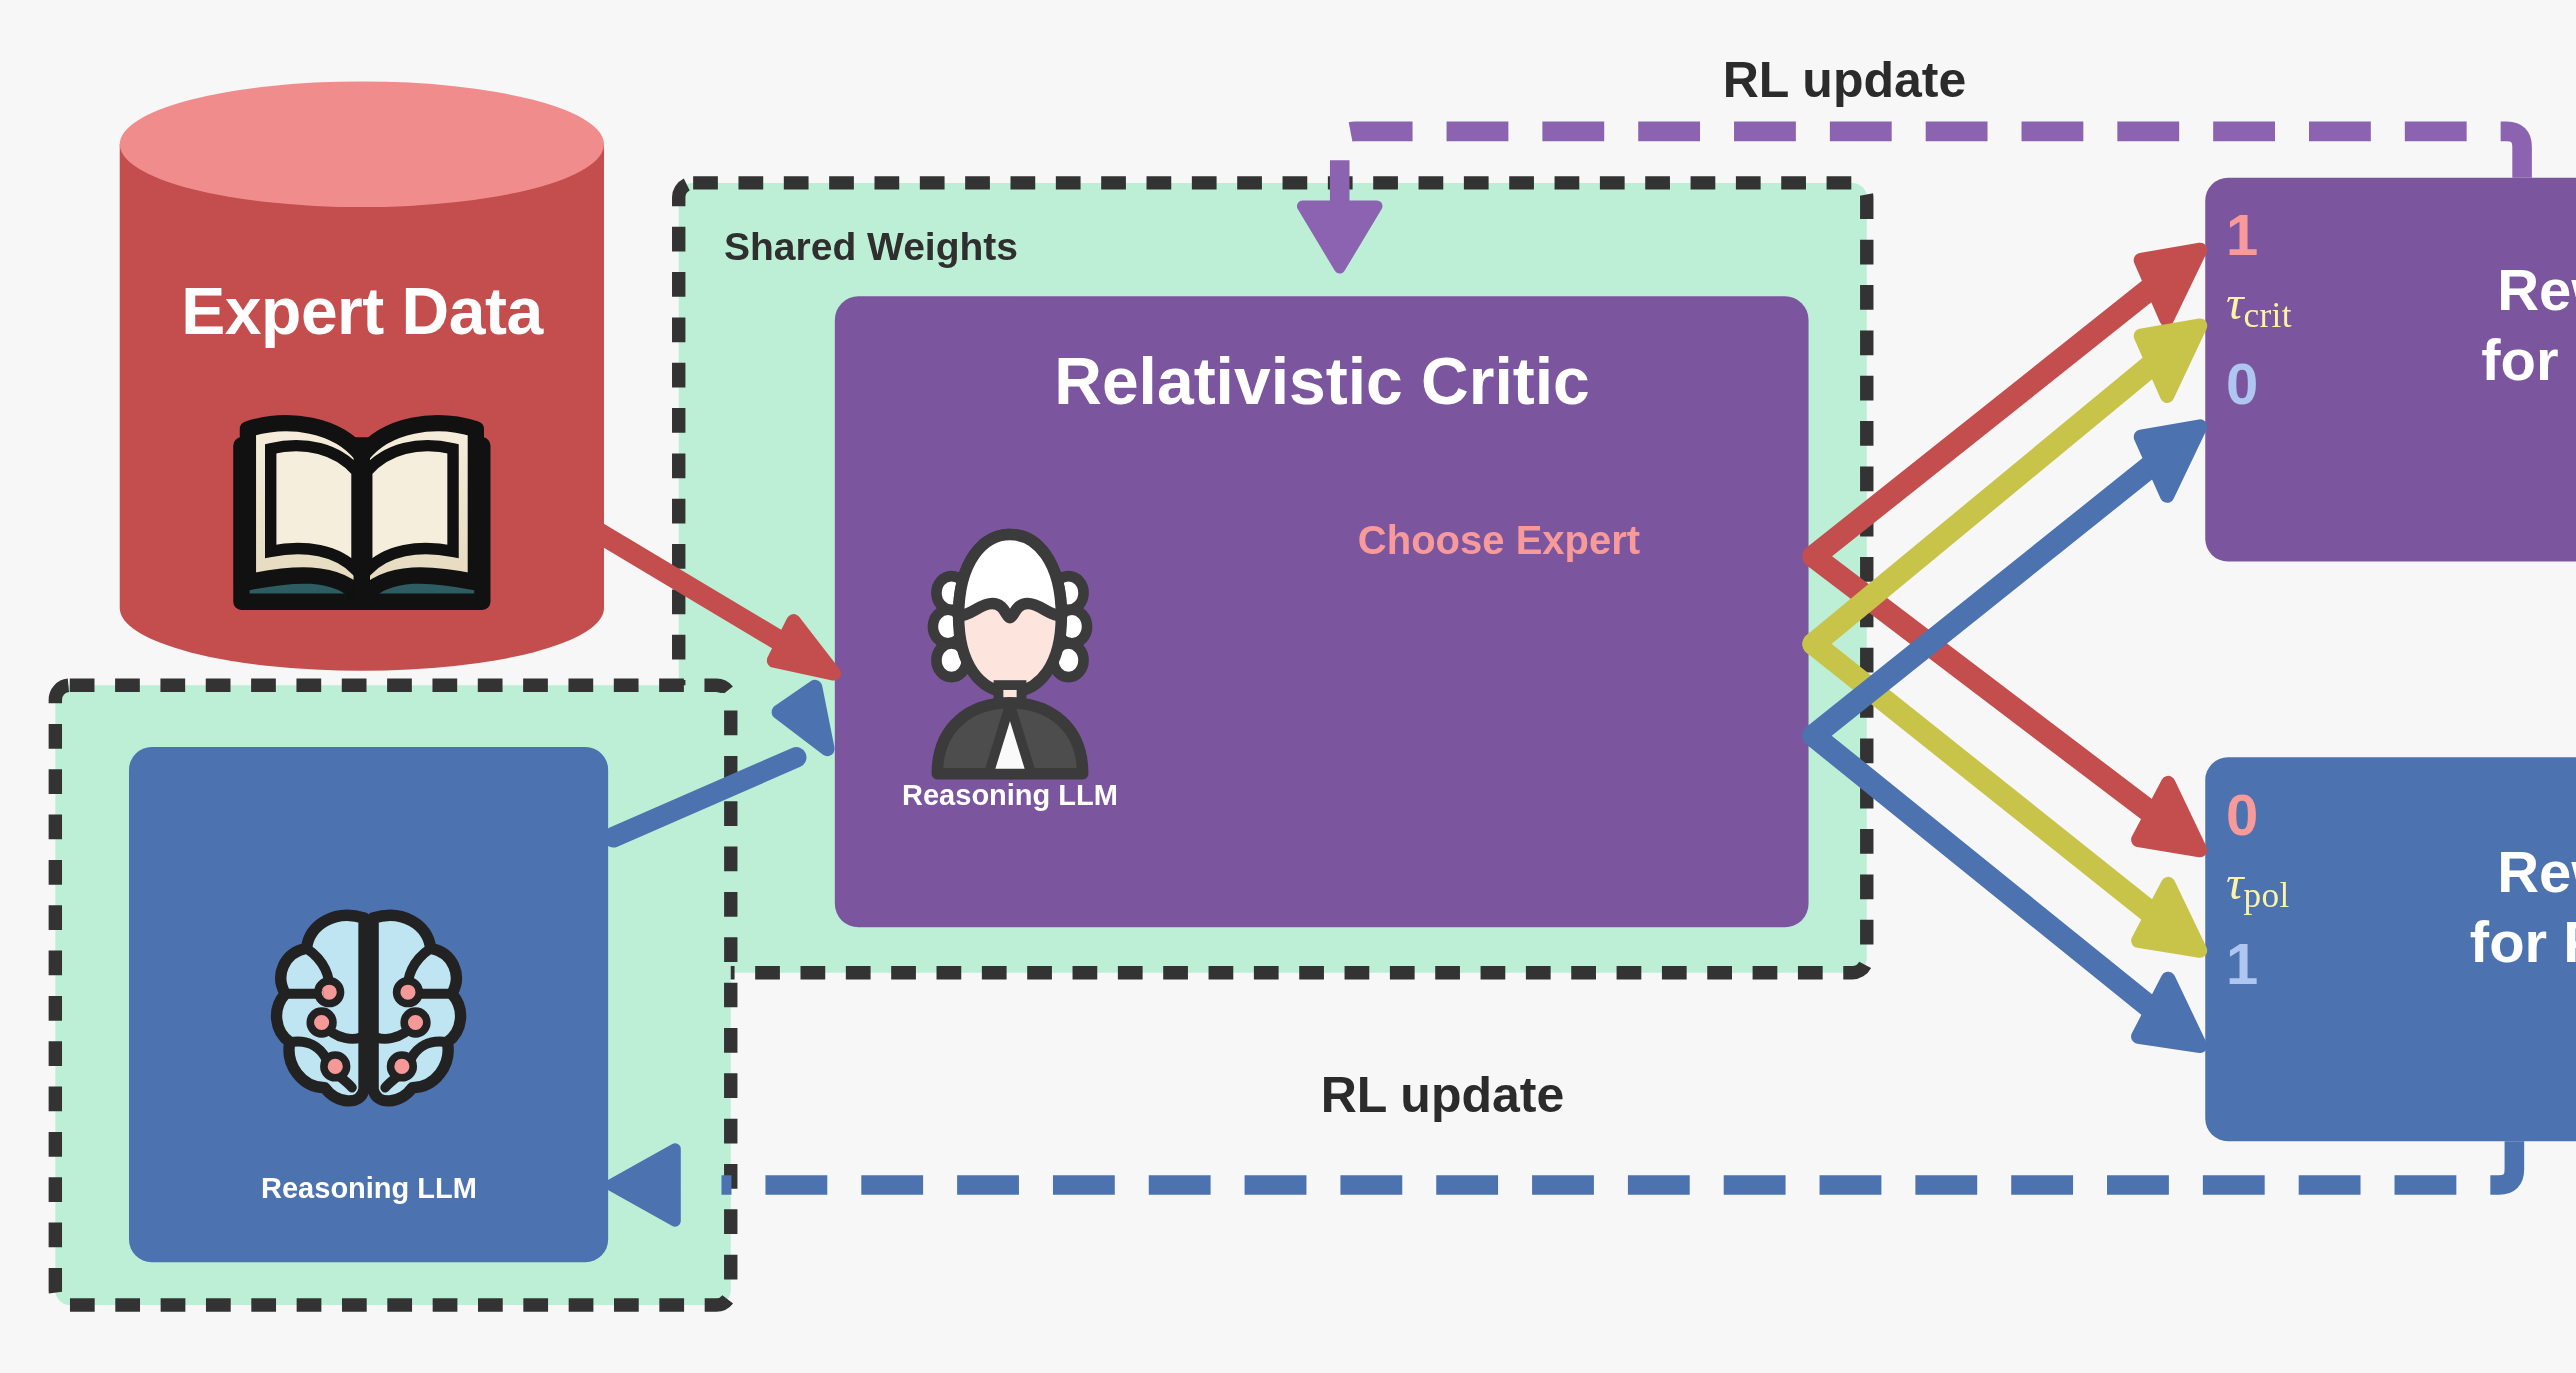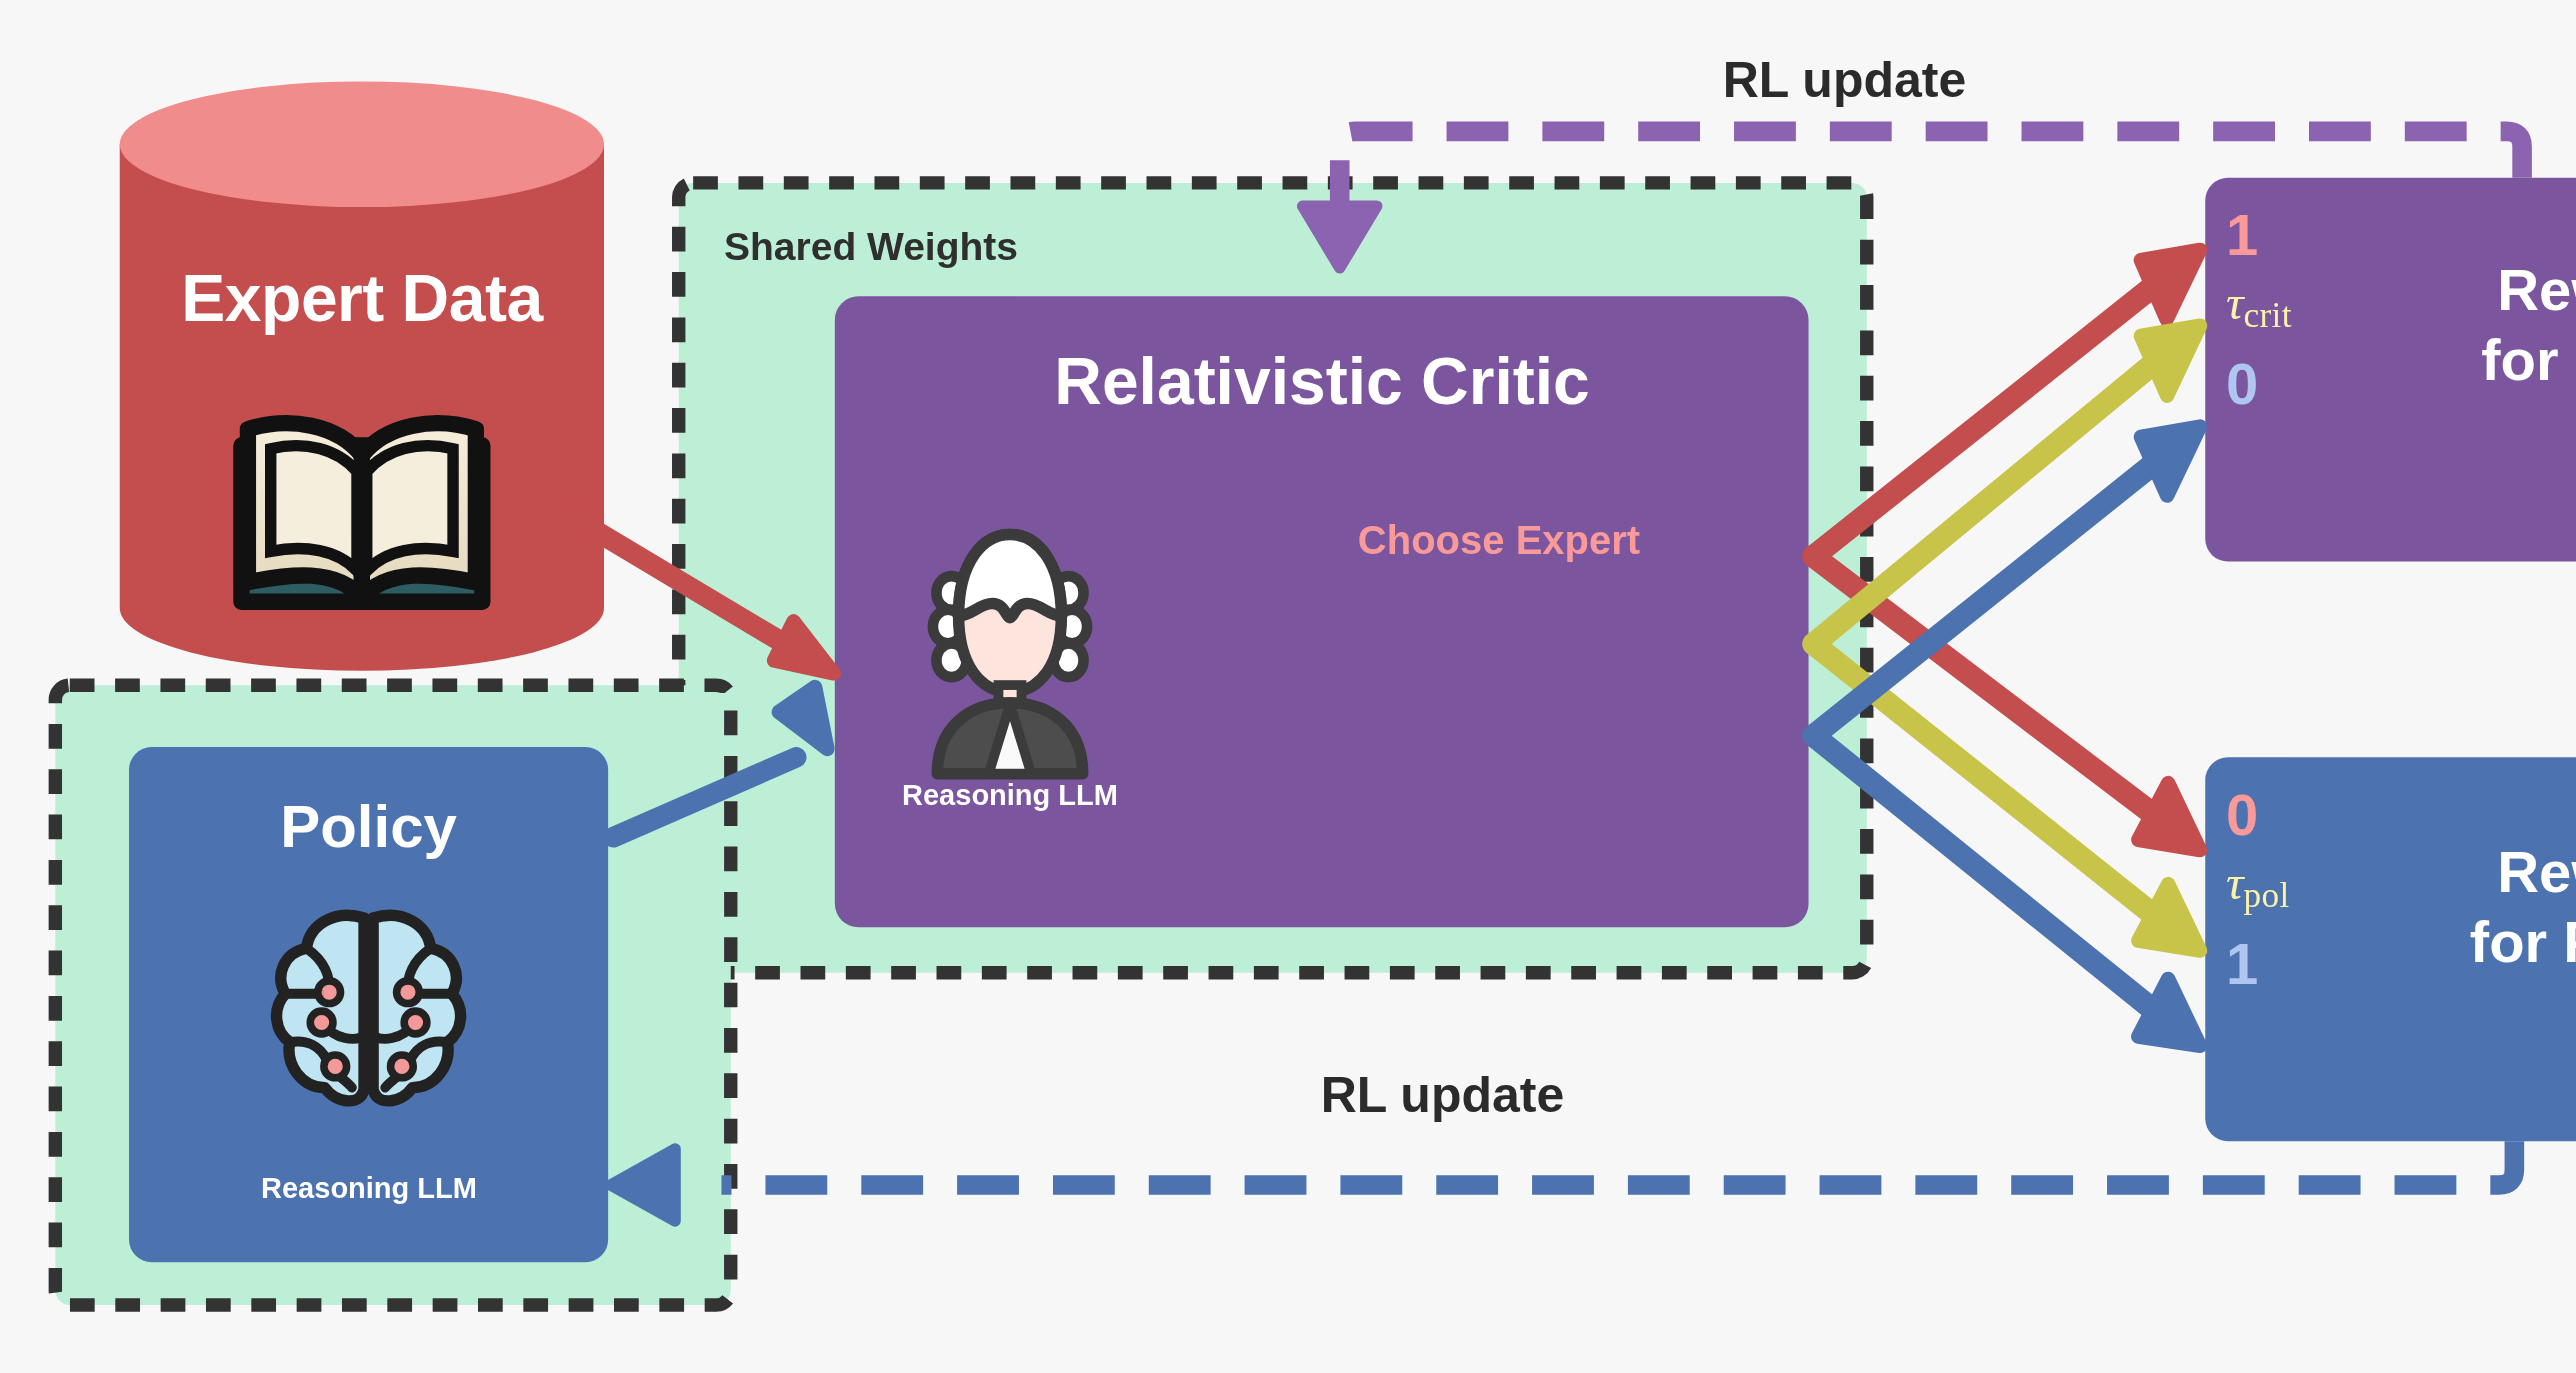--- a/index.html
+++ b/index.html
@@ -193,33 +193,32 @@
       <path d="M4895,345 L4895,285 Q4895,255 4865,255 L2630,255 Q2600,255 2600,285 L2600,420" stroke="#8B63B0" stroke-width="38" fill="none" stroke-dasharray="120 66" stroke-linecap="butt"></path>
       <path d="M2600,520 L2528,400 L2672,400 Z" fill="#8B63B0" stroke="#8B63B0" stroke-width="22" stroke-linejoin="round"></path>
     </g>
 
     <g>
       <path d="M4880,2215 L4880,2270 Q4880,2300 4850,2300 L1400,2300" stroke="#4C72B0" stroke-width="38" fill="none" stroke-dasharray="120 66" stroke-linecap="butt"></path>
       <path d="M1185,2300 L1310,2230 L1310,2370 Z" fill="#4C72B0" stroke="#4C72B0" stroke-width="22" stroke-linejoin="round"></path>
     </g>
   </svg>
 
-  <div class="ov ctr t-expert" style="left:120px;top:262px;width:484px;height:72px;">Expert Data</div>
+  <div class="ov ctr t-expert" style="left:120px;top:275px;width:484px;height:72px;">Expert Data</div>
 
   <div class="ov ctr t-shared" style="left:724px;top:204px;width:464px;height:52px;justify-content:flex-start;">Shared Weights</div>
 
   <div class="ov ctr t-critic" style="left:835px;top:345px;width:974px;height:72px;">Relativistic Critic</div>
 
   <div class="ov ctr t-small" style="left:876px;top:777px;width:268px;height:36px;">Reasoning LLM</div>
 
   <div class="ov t-choice" style="left:1226px;top:515px;width:546px;">
     <div class="c-expert">Choose Expert</div>
   </div>
 
-  <div class="ov ctr t-policy" style="left:129px;top:793px;width:479px;height:67px;">Policy</div>
 
   <div class="ov ctr t-small" style="left:155px;top:1170px;width:428px;height:36px;">Reasoning LLM</div>
 
   <div class="ov" style="left:2226px;top:206px;width:149px;">
     <div class="t-val c-expert" style="height:72px;">1</div>
     <div class="t-tau c-tie" style="height:77px;">
       <span>τ</span><sub>crit</sub>
     </div>
     <div class="t-val c-policy" style="height:72px;">0</div>
   </div>

